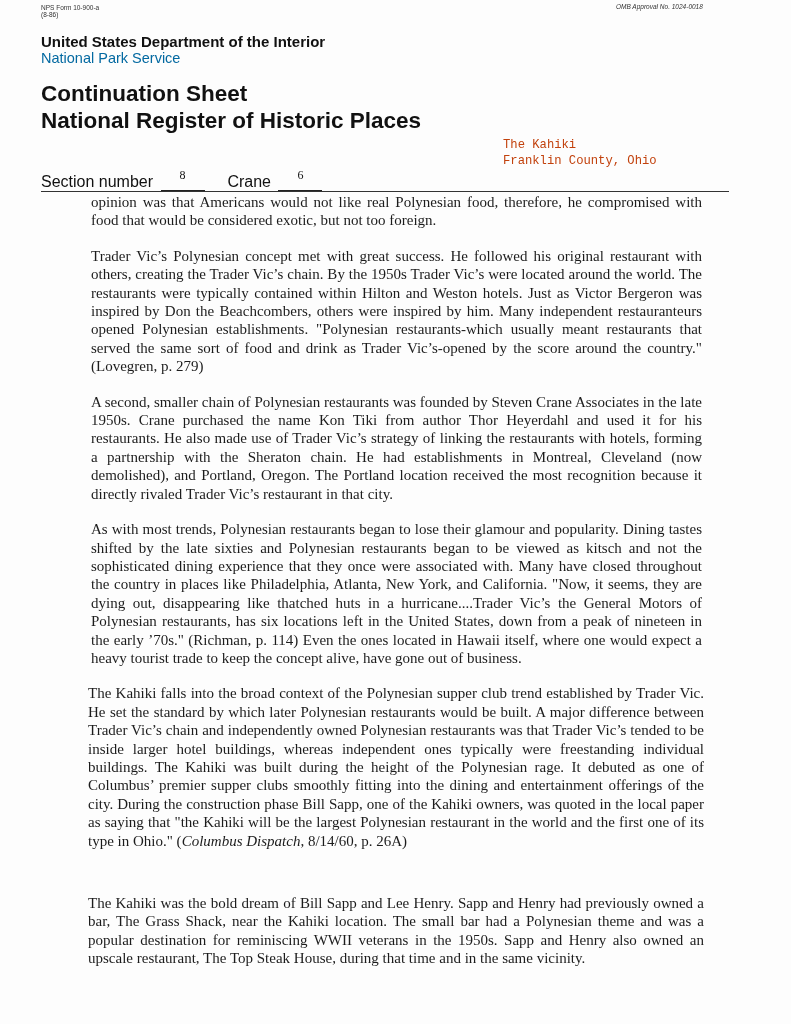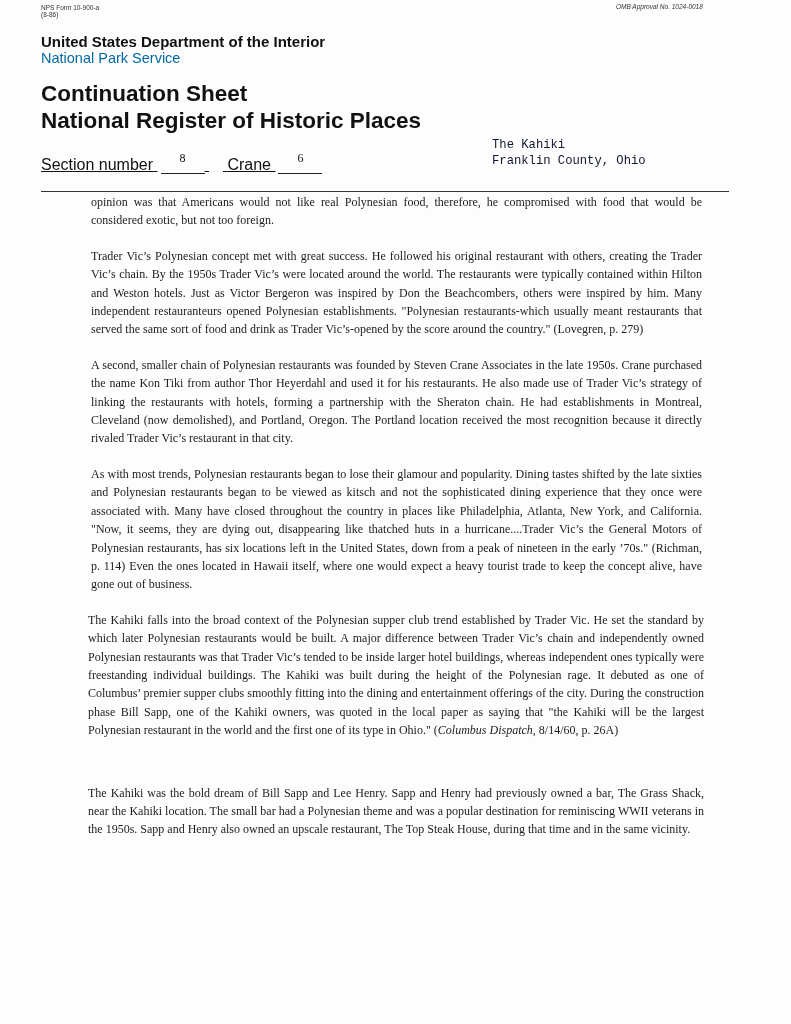--- a/index.html
+++ b/index.html
@@ -2,26 +2,26 @@
 <html><head>
 <meta charset="utf-8">
 <style>
   html, body { margin:0; padding:0; }
   body { width:791px; height:1024px; background:#fdfdfd; position:relative; overflow:hidden; color:#1a1a1a; }
   .form-id { position:absolute; left:41px; top:4px; font-family:"Liberation Sans", sans-serif; font-size:6.5px; line-height:7px; color:#333; }
   .omb { position:absolute; left:616px; top:3px; font-family:"Liberation Sans", sans-serif; font-size:6.5px; font-style:italic; color:#333; }
   .dept { position:absolute; left:41px; top:33px; font-family:"Liberation Sans", sans-serif; font-size:15px; font-weight:bold; color:#111; }
   .nps { position:absolute; left:41px; top:50px; font-family:"Liberation Sans", sans-serif; font-size:14.5px; color:#0369a1; }
   .title { position:absolute; left:41px; top:80px; font-family:"Liberation Sans", sans-serif; font-size:22.5px; font-weight:bold; line-height:27px; color:#111; }
-  .section-line { position:absolute; left:41px; top:156px; font-family:"Liberation Sans", sans-serif; font-size:16px; color:#111; white-space:nowrap;text-decoration:underline; }
+  .section-line { position:absolute; left:41px; top:173px; font-family:"Liberation Sans", sans-serif; font-size:16px; color:#111; white-space:nowrap; }
   .blank { display:inline-block; border-bottom:1.3px solid #222; text-align:center; position:relative; height:16px; vertical-align:bottom; }
   .blank span { position:absolute; left:0; right:0; top:-6px; font-family:"Liberation Serif", serif; font-size:12px; }
-  .prop { position:absolute; left:492px; top:138px; font-family:"Liberation Mono", monospace; font-size:12.2px; line-height:15.5px; color:#0f172a; }
+  .prop { position:absolute; left:503px; top:138px; font-family:"Liberation Mono", monospace; font-size:12.2px; line-height:15.5px; color:#c2410c; }
   .rule { position:absolute; left:41px; top:191px; width:688px; height:0; border-top:1.6px solid #333; }
-  .body { position:absolute; left:91px; top:193px; width:611px; font-family:"Liberation Serif", serif; font-size:12px; line-height:18.4px; color:#1c1c1c; text-align:justify; }
+  .body { position:absolute; left:91px; top:193px; width:611px; font-family:"Liberation Serif", serif; font-size:15px; line-height:18.4px; color:#1c1c1c; text-align:justify; }
   .body p { margin:0 0 17px 0; }
   .body p.para-5 { margin-left:-3px; width:616px; }
   .body p.para-6 { margin-left:-3px; width:616px;margin-top:44px; }
   .ital { font-style:italic; }
 </style>
 </head>
 <body>
 
 <div class="form-id">
   <div>NPS Form 10-900-a</div>

